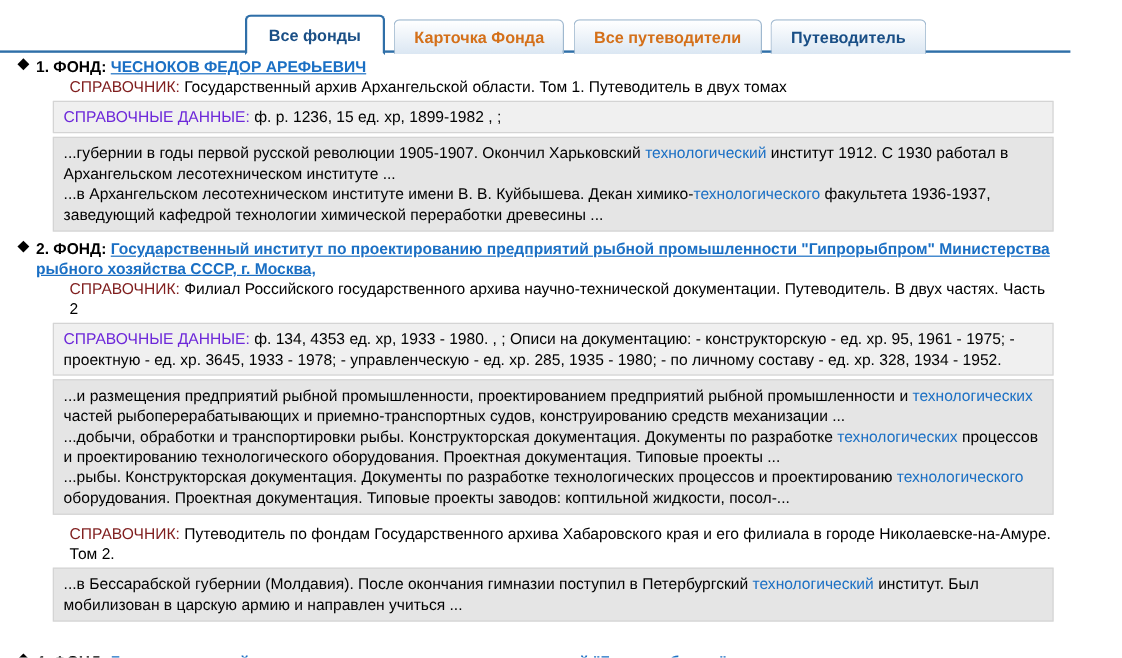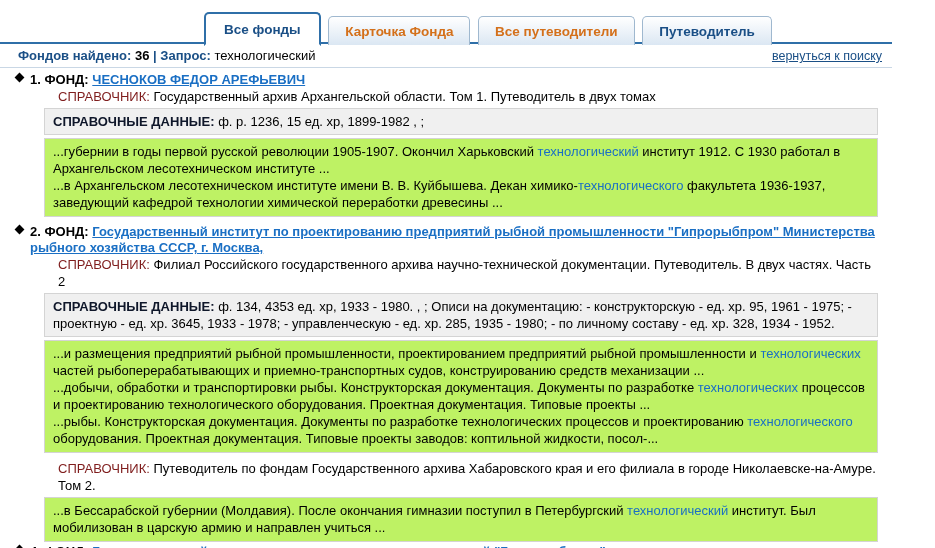--- a/index.html
+++ b/index.html
@@ -143,26 +143,26 @@
   .rec-sprav .cap { color: #7f1d1d; }
   .data-box {
     margin: 3px 0 0 30px;
     background: #f0f0f0;
     border: 1px solid #d4d4d4;
     padding: 4px 8px 4px 8px;
     font-size: 13px;
     line-height: 17px;
   }
   .data-box .dcap {
-    color: #0f172a;
-    font-weight: bold;
+    color: #6d28d9;
+    font-weight: normal;
   }
   .snips {
     margin: 3px 0 0 30px;
-    background: #bef264;
+    background: #e5e5e5;
     border: 1px solid #d4d4d4;
     padding: 4px 8px 5px 8px;
     font-size: 13px;
     line-height: 17px;
   }
   .snip { margin: 0; }
   .hl { color: #1a6fc4; }
   .clip {
     position: absolute;
     left: 0;
@@ -177,28 +177,20 @@
 
 <div class="page">
 
   <div class="tabbar">
     <div class="tab active">Все фонды</div>
     <div class="tab orange">Карточка Фонда</div>
     <div class="tab orange">Все путеводители</div>
     <div class="tab">Путеводитель</div>
   </div>
 
-  <div class="infobar">
-    <span class="lbl">Фондов найдено:</span>
-    <span class="val">36</span>
-    <span class="lbl">|</span>
-    <span class="lbl">Запрос:</span>
-    <span class="q">технологический</span>
-    <span class="backlink">вернуться к поиску</span>
-  </div>
 
 
   <div class="results">
 
     <div class="record">
       <div class="rec-head">
         <span class="bullet"></span>
         <span class="rec-num">1.</span>
         <span class="rec-num">ФОНД:</span>
         <span class="rec-title">ЧЕСНОКОВ ФЕДОР АРЕФЬЕВИЧ</span>

